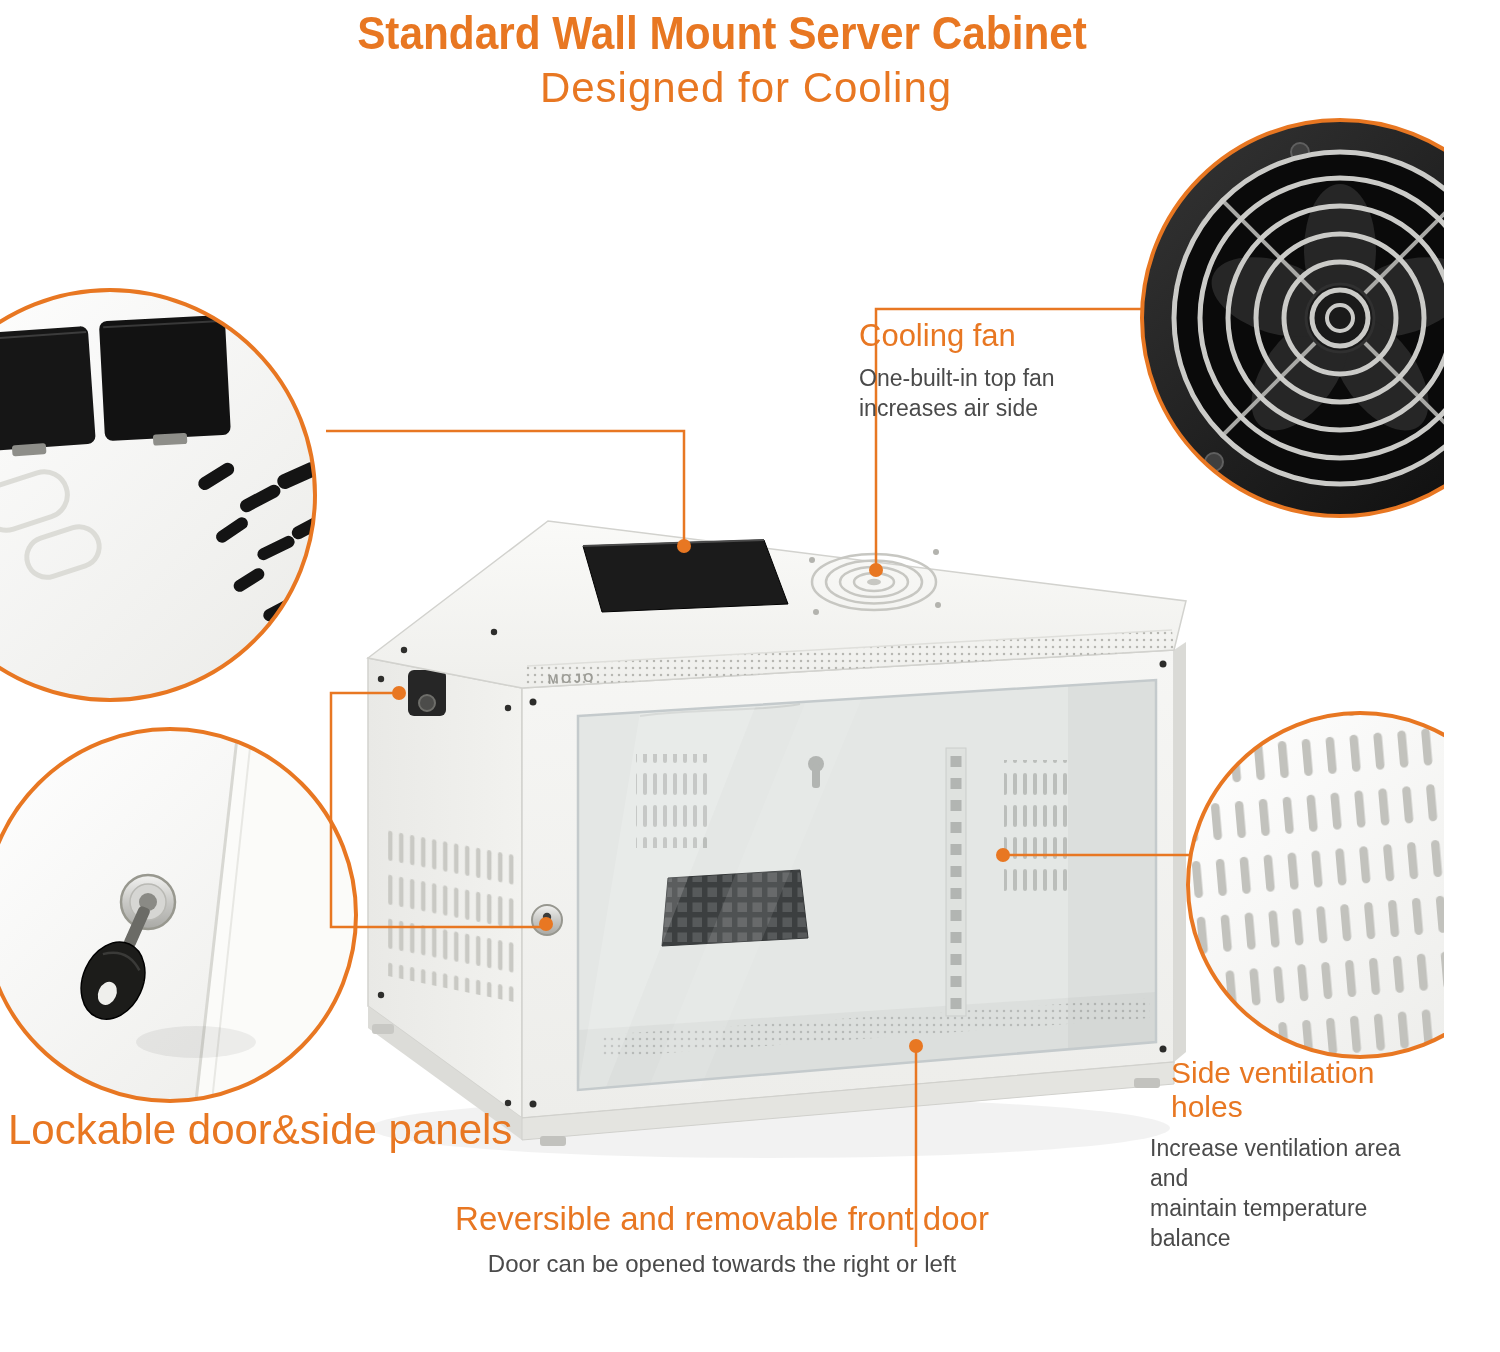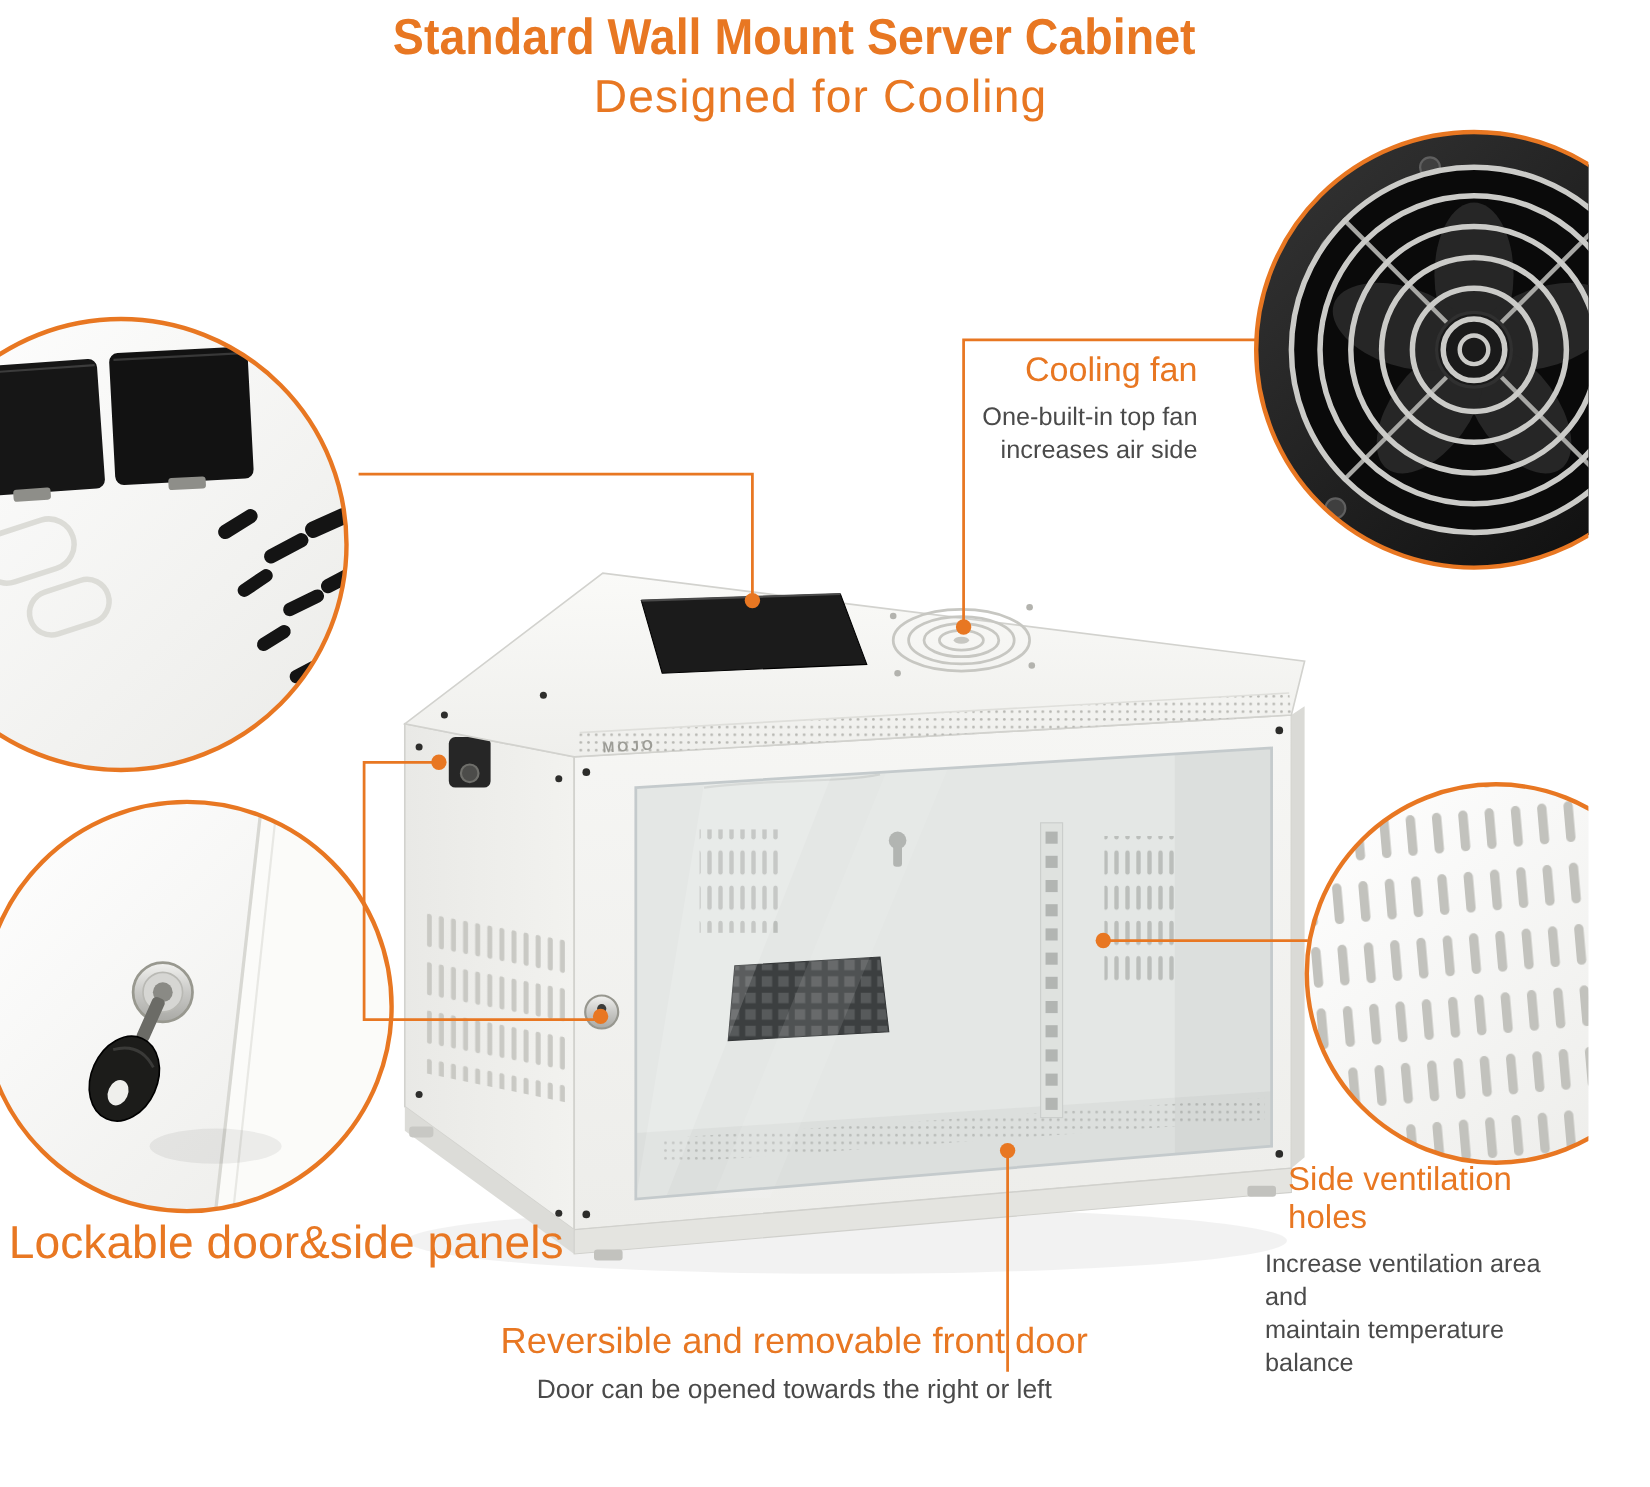--- a/index.html
+++ b/index.html
@@ -9,21 +9,21 @@
   .scene{position:absolute;left:0;top:0;width:1500px;height:1352px;}
   .main-title{position:absolute;top:6px;left:0;width:100%;text-align:center;margin:0;
               font-size:46px;font-weight:700;color:var(--accent);
               transform:scaleX(.92);transform-origin:center top;}
   .subtitle{position:absolute;top:64px;left:0;width:100%;text-align:center;
             font-size:42px;font-weight:400;color:var(--accent);letter-spacing:1px;margin-left:24px;}
   .callout{position:absolute;}
   .co-h{margin:0 0 10px 0;font-weight:400;color:var(--accent);}
   .co-b{margin:0;color:var(--body-text);white-space:pre-line;line-height:1.3;}
   .co-cover{left:322px;top:288px;} .co-cover .co-h{font-size:31px;} .co-cover .co-b{font-size:23px;}
-  .co-fan{left:893px;top:318px;text-align:right;}   .co-fan .co-h{font-size:31px;}   .co-fan .co-b{font-size:23px;}
+  .co-fan{left:859px;top:318px;}   .co-fan .co-h{font-size:31px;}   .co-fan .co-b{font-size:23px;}
   .co-vents{left:1150px;top:1056px;} .co-vents .co-h{font-size:30px;margin-left:21px;} .co-vents .co-b{font-size:23px;}
   .co-lock{left:8px;top:1106px;}   .co-lock .co-h{font-size:42px;}  .co-lock .co-b{font-size:24px;}
   .co-door{left:0;width:100%;top:1200px;text-align:center;} .co-door .co-h{font-size:33px;} .co-door .co-b{font-size:24px;}
   .acc-stroke{stroke:var(--accent);}
   .acc-fill{fill:var(--accent);}
 </style>
 </head>
 <body>
 
 <div class="stage">

